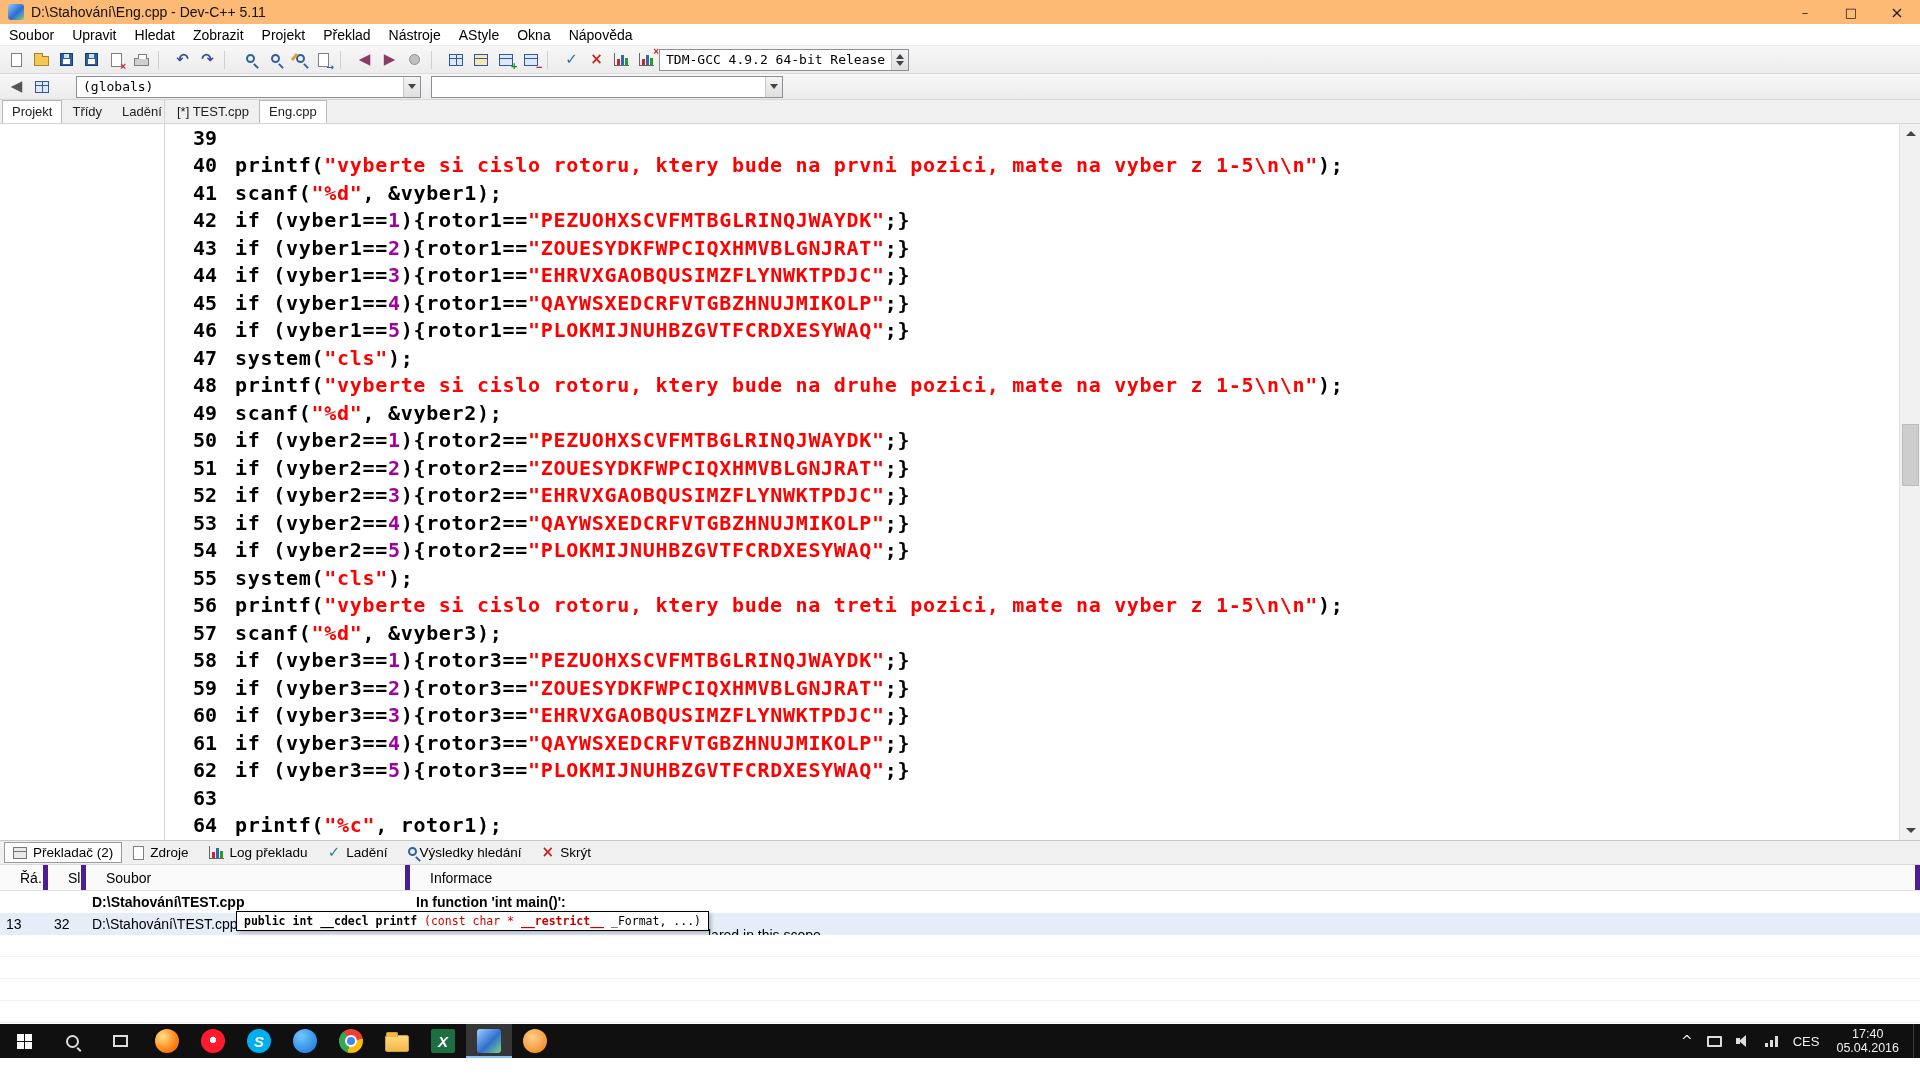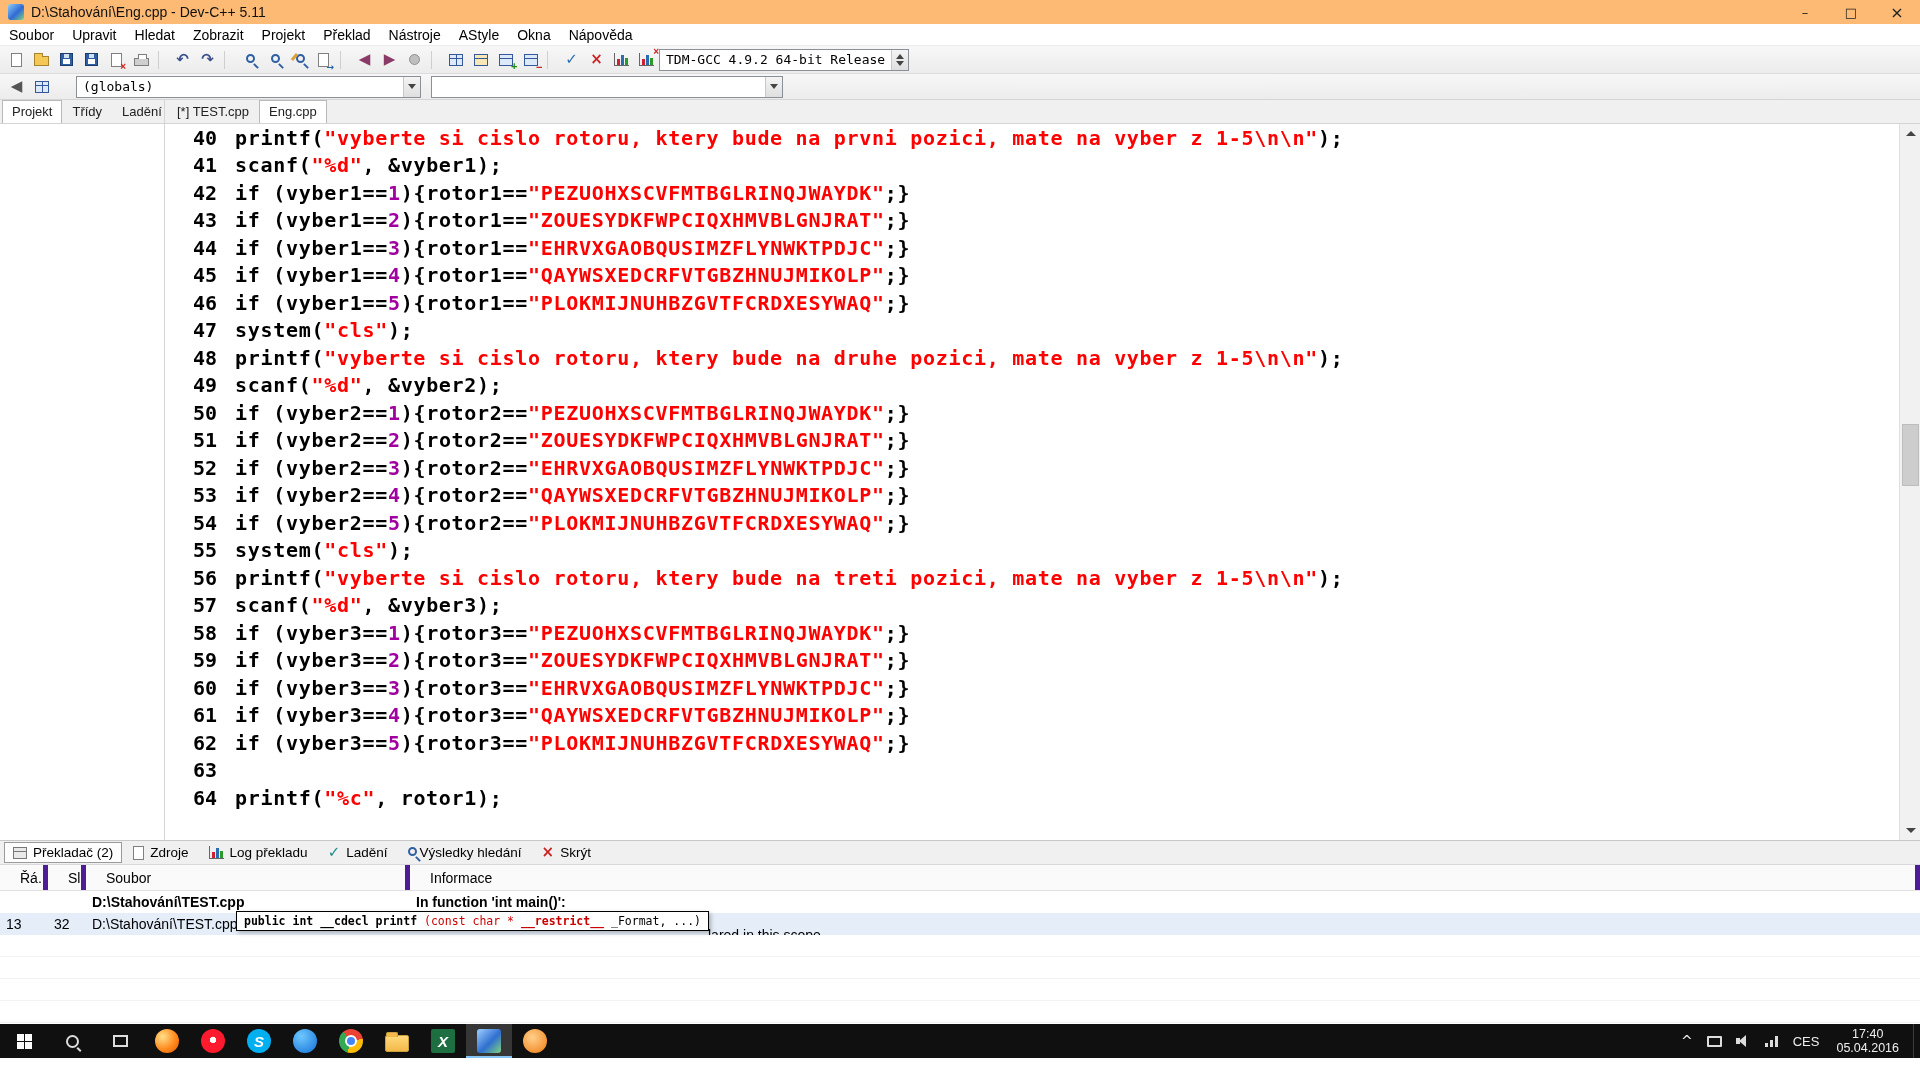--- a/index.html
+++ b/index.html
@@ -315,20 +315,24 @@
         <div class="tab">[*] TEST.cpp</div>
         <div class="tab active">Eng.cpp</div>
       </div>
   </div>
 
   <div class="main">
     <div class="left-panel"></div>
     <div class="editor-wrap">
       <div class="code-area" id="codeArea">
           <div class="cl">
+            <span class="ln">39</span>
+            <span class="ct"></span>
+          </div>
+          <div class="cl">
             <span class="ln">40</span>
             <span class="ct">printf(<span class="str">"vyberte si cislo rotoru, ktery bude na prvni pozici, mate na vyber z 1-5\n\n"</span>);</span>
           </div>
           <div class="cl">
             <span class="ln">41</span>
             <span class="ct">scanf(<span class="str">"%d"</span>, &amp;vyber1);</span>
           </div>
           <div class="cl">
             <span class="ln">42</span>
             <span class="ct">if (vyber1==<span class="num">1</span>){rotor1==<span class="str">"PEZUOHXSCVFMTBGLRINQJWAYDK"</span>;}</span>

